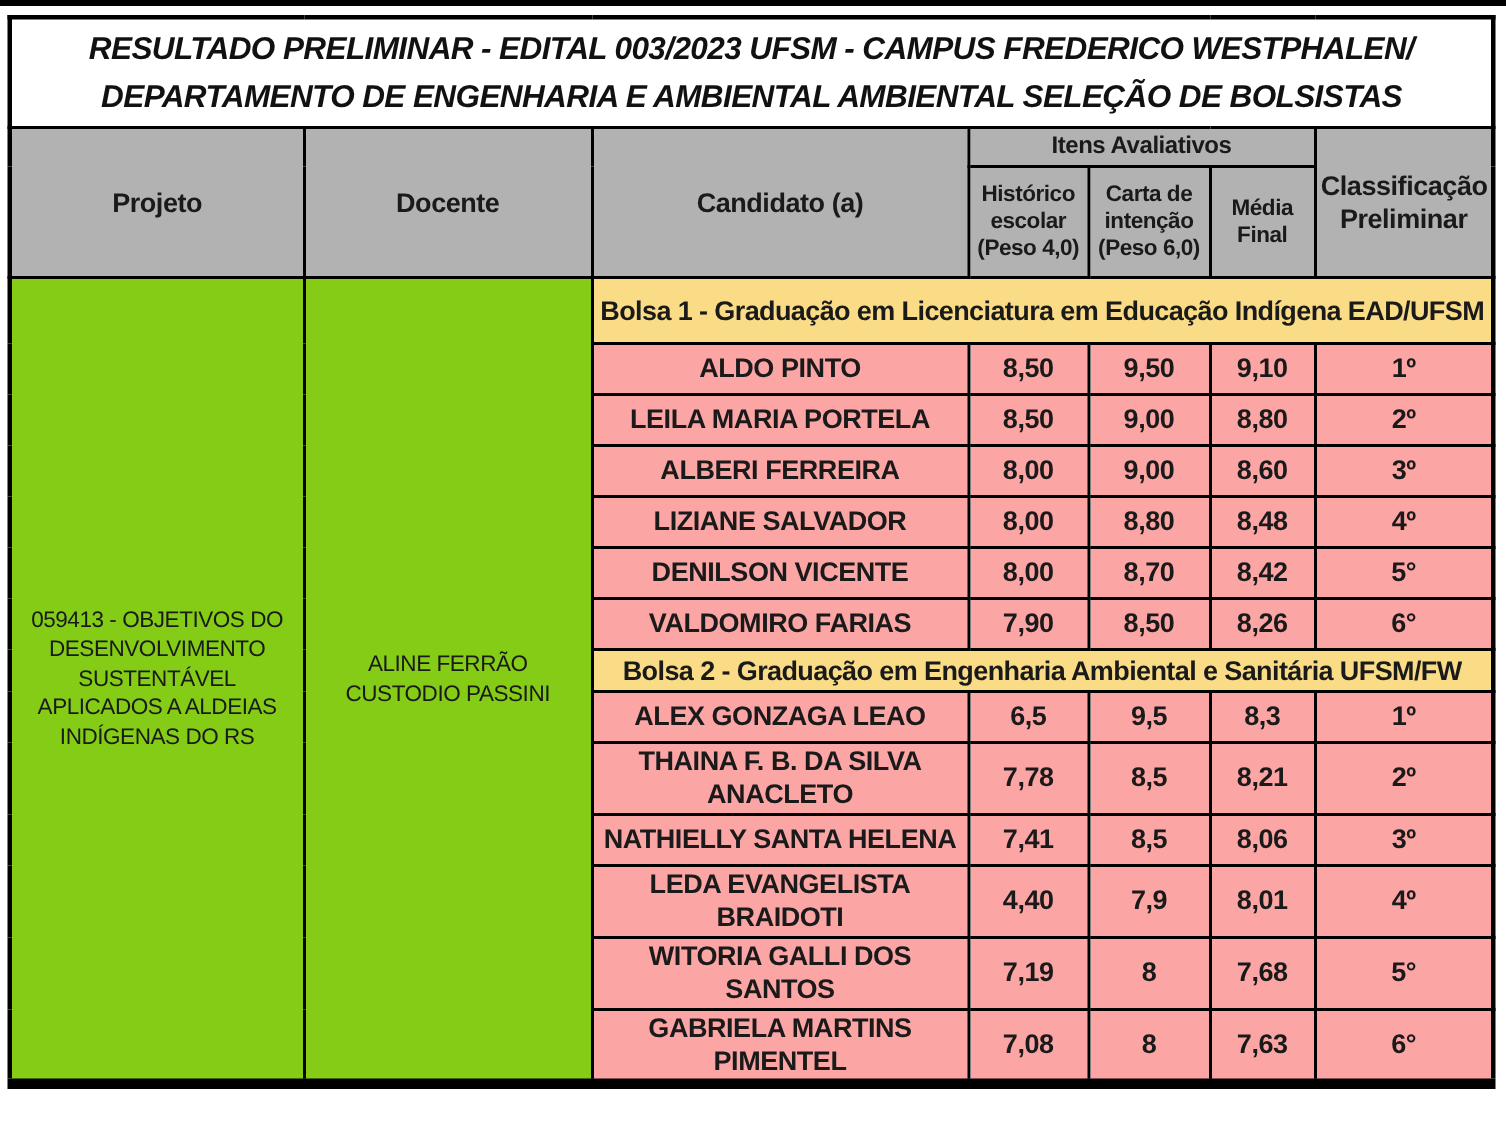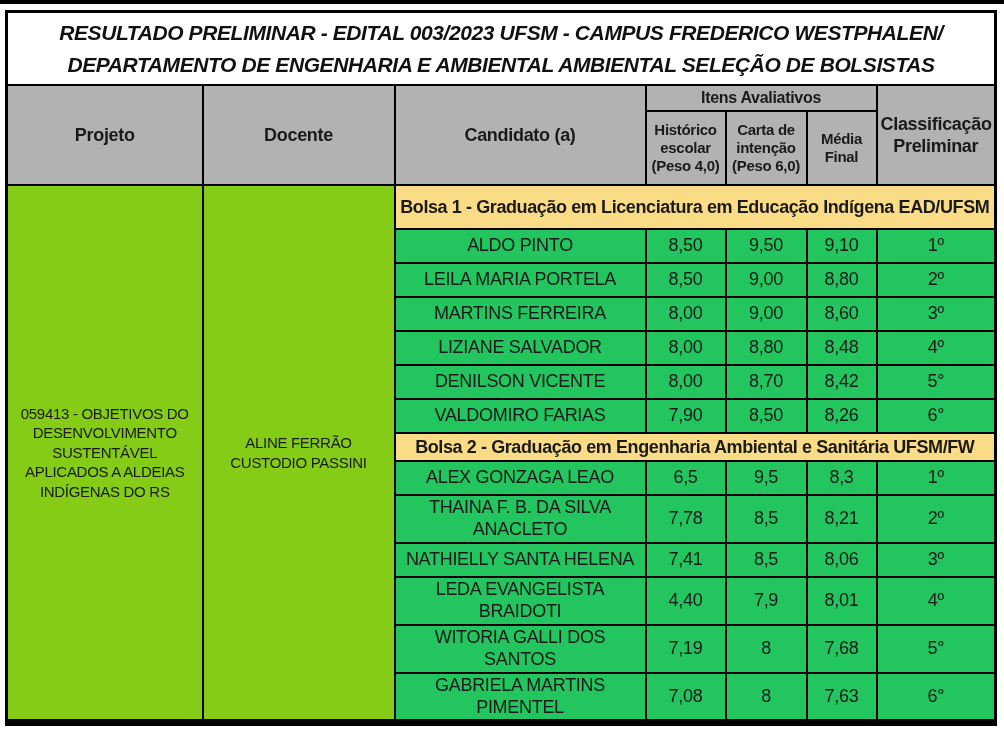--- a/index.html
+++ b/index.html
@@ -78,23 +78,23 @@
   td.band-cell {
     background: #fadc87;
     font-weight: bold;
     font-size: 18px;
     color: #111111;
     line-height: 1.25;
     letter-spacing: -0.4px;
     margin-left: 12px;
   }
   td.name-cell, td.score-cell, td.class-cell {
-    background: #22c55e;
+    background: #fca5a5;
     font-size: 18px;
-    font-weight: normal;
+    font-weight: bold;
     line-height: 1.2;
   }
   td.span-cell {
     background: #84cc16;
     font-size: 15px;
     line-height: 1.3;
     padding: 2px 6px;
   }
 </style>
 </head>
@@ -150,21 +150,21 @@
       <td class="class-cell">1º</td>
     </tr>
     <tr class="r-single">
       <td class="name-cell">LEILA MARIA PORTELA</td>
       <td class="score-cell">8,50</td>
       <td class="score-cell">9,00</td>
       <td class="score-cell">8,80</td>
       <td class="class-cell">2º</td>
     </tr>
     <tr class="r-single">
-      <td class="name-cell">MARTINS FERREIRA</td>
+      <td class="name-cell">ALBERI FERREIRA</td>
       <td class="score-cell">8,00</td>
       <td class="score-cell">9,00</td>
       <td class="score-cell">8,60</td>
       <td class="class-cell">3º</td>
     </tr>
     <tr class="r-single">
       <td class="name-cell">LIZIANE SALVADOR</td>
       <td class="score-cell">8,00</td>
       <td class="score-cell">8,80</td>
       <td class="score-cell">8,48</td>

